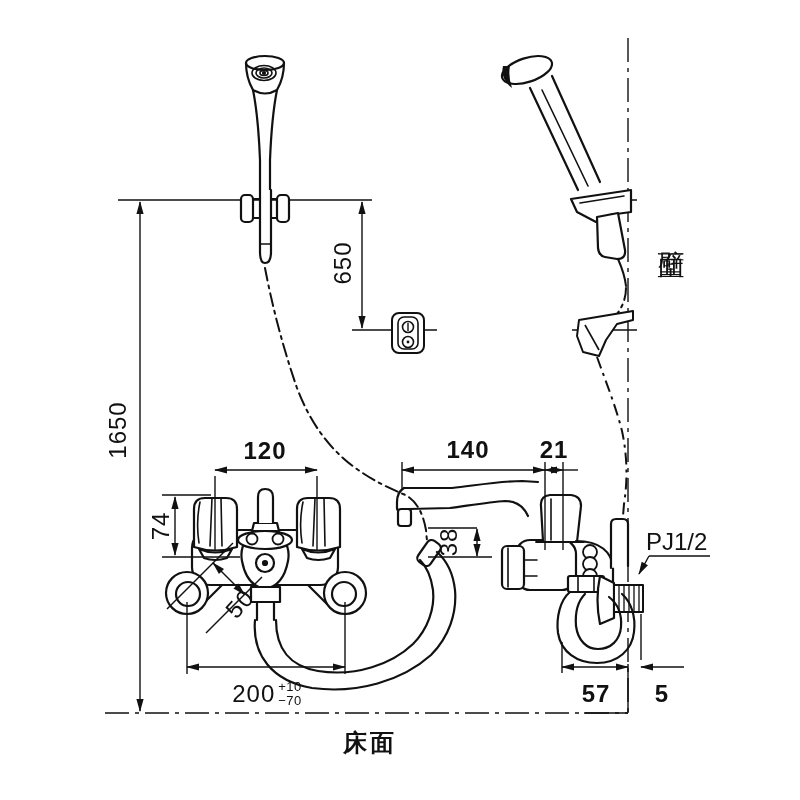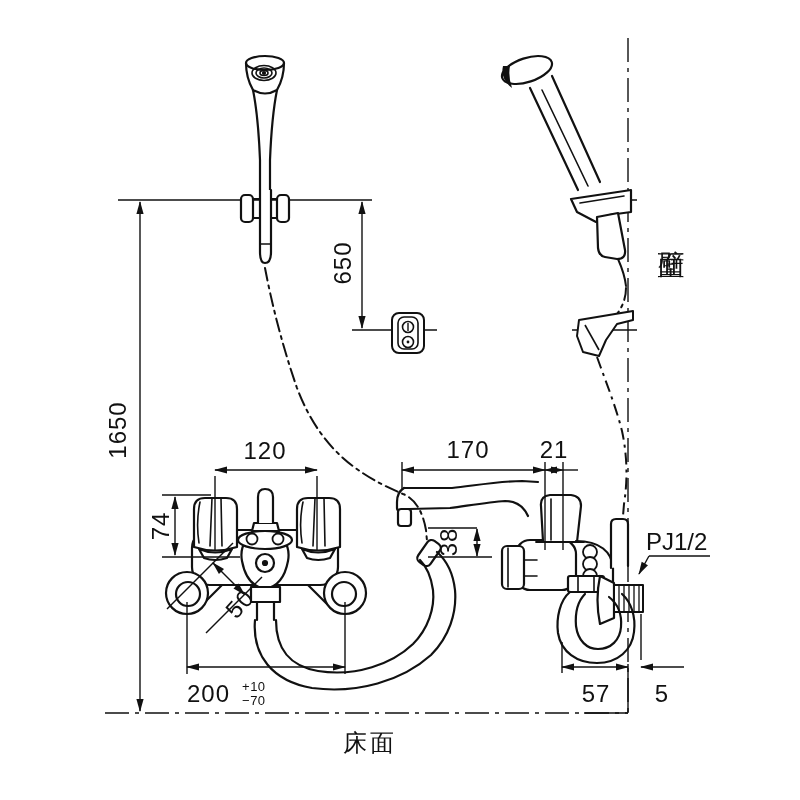--- a/index.html
+++ b/index.html
@@ -1,27 +1,27 @@
 <!DOCTYPE html>
 <html><head>
 <meta charset="utf-8">
 <style>
   html,body{margin:0;padding:0;background:#fff;}
   .stage{position:relative;width:800px;height:800px;background:#fff;overflow:hidden;
          font-family:"Liberation Sans",sans-serif;color:#111;}
   .stage svg{position:absolute;left:0;top:0;}
   .lbl{position:absolute;white-space:nowrap;color:#111;}
   .dimtxt{font-size:24px;letter-spacing:1px;}
-  .ctr{transform:translate(-50%,-50%);}
+  .ctr{transform:translate(-50%,-50%);font-weight:bold;}
   .rot90{transform:translate(-50%,-50%) rotate(-90deg);}
   .rot48{transform:translate(-50%,-50%) rotate(-48deg);}
   .kanji-v{writing-mode:vertical-rl;font-size:27px;letter-spacing:4px;}
   .kanji-h{font-size:24px;letter-spacing:3px;}
-  .dim200{left:187px;top:680px;width:160px;display:flex;
-          align-items:center;gap:12px;}
+  .dim200{left:187px;top:680px;width:160px;display:flex;justify-content:center;
+          align-items:center;gap:3px;}
   .tolstack{display:flex;flex-direction:column;font-size:13px;line-height:1.1;
             letter-spacing:0.5px;}
   .pj{font-size:24px;}
 </style>
 </head>
 <body>
 
 <div class="stage">
 <svg width="800" height="800" viewBox="0 0 800 800">
   <defs>
@@ -196,21 +196,21 @@
 <div class="lbl dimtxt ctr" style="left:265px;top:451px;">120</div>
 <div class="lbl dimtxt rot90" style="left:161px;top:526px;">74</div>
 <div class="lbl dimtxt rot48" style="left:240px;top:604px;">50</div>
 <div class="lbl dim200">
   <span class="dimtxt">200</span>
   <span class="tolstack">
     <span>+10</span>
     <span>−70</span>
   </span>
 </div>
-<div class="lbl dimtxt ctr" style="left:468px;top:450px;">170</div>
+<div class="lbl dimtxt ctr" style="left:468px;top:450px;">140</div>
 <div class="lbl dimtxt ctr" style="left:554px;top:450px;">21</div>
 <div class="lbl dimtxt rot90" style="left:449px;top:542px;">38</div>
 <div class="lbl dimtxt ctr" style="left:596px;top:694px;">57</div>
 <div class="lbl dimtxt ctr" style="left:662px;top:694px;">5</div>
 <div class="lbl pj" style="left:646px;top:528px;">PJ1/2</div>
 <div class="lbl kanji-v" style="left:653px;top:228px;">壁面</div>
 <div class="lbl kanji-h ctr" style="left:370px;top:743px;">床面</div>
 </div>
 
 </body></html>

